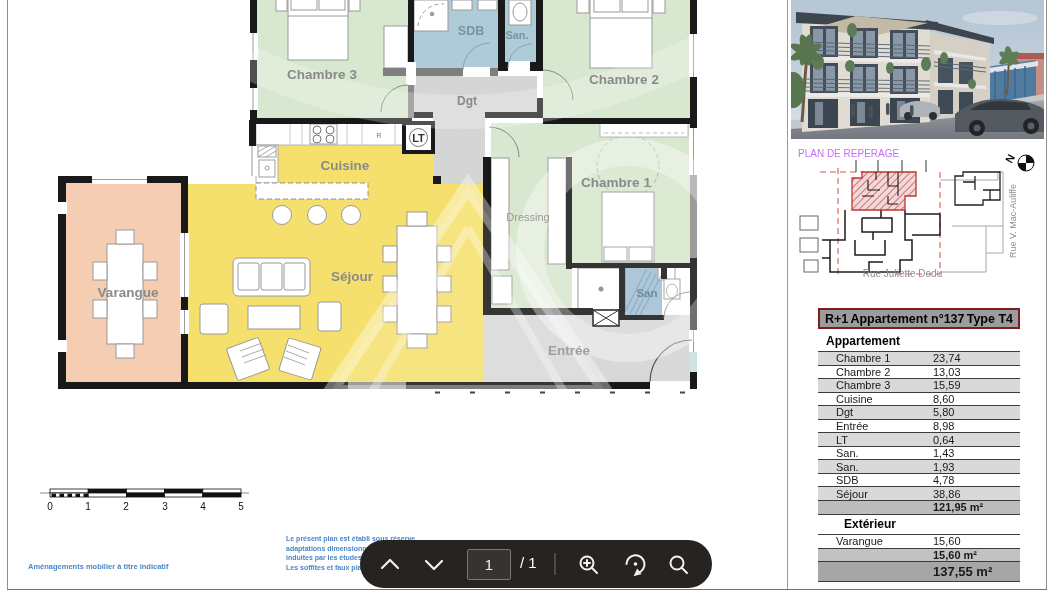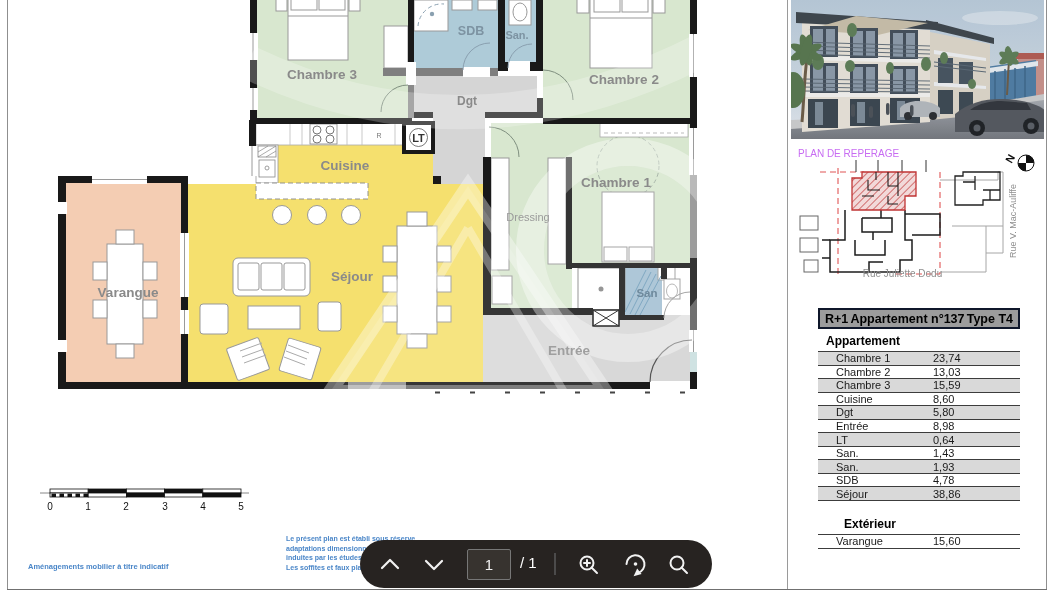--- a/index.html
+++ b/index.html
@@ -5,21 +5,21 @@
   html,body{margin:0;padding:0;}
   body{width:1053px;height:600px;position:relative;overflow:hidden;background:#ffffff;
        font-family:"Liberation Sans", sans-serif;}
   .abs{position:absolute;}
   
   #bl{left:7px;top:0;width:1px;height:590px;background:#8f8f8f;}
   #br{left:1046px;top:0;width:1px;height:590px;background:#8f8f8f;}
   #bb{left:7px;top:589px;width:1040px;height:1px;background:#707070;}
   #bsep{left:787px;top:0;width:1px;height:589px;background:#9a9a9a;}
   
-  #thead{left:818px;top:308px;width:202px;height:21px;background:#9c9c9c;border:2px solid #0f172a;
+  #thead{left:818px;top:308px;width:202px;height:21px;background:#9c9c9c;border:2px solid #7f1d1d;
          box-sizing:border-box;display:flex;align-items:center;justify-content:space-between;
          font-size:12.5px;font-weight:bold;color:#000;padding:0 5px;}
   #applbl,#extlbl{font-size:12px;font-weight:bold;color:#000;}
   .trow{height:13.55px;display:flex;align-items:center;font-size:11px;color:#1a1a1a;
         border-bottom:1px solid #3c3c3c;box-sizing:border-box;}
   .trow .n{padding-left:18px;width:97px;}
   .g{background:#d9d9d9;}
   .tot{font-weight:bold;}
   #bluetxt1{left:28px;top:562px;font-size:7.5px;font-weight:bold;color:#4a86c8;}
   #bluetxt2{left:286px;top:534px;font-size:7px;font-weight:bold;color:#4a86c8;line-height:9.6px;width:190px;}
@@ -536,26 +536,38 @@
       <span>1,93</span>
     </div>
   <div class="trow">
       <span class="n">SDB</span>
       <span>4,78</span>
     </div>
   <div class="trow g">
       <span class="n">Séjour</span>
       <span>38,86</span>
     </div>
+  <div class="trow tot" style="background:#bcbcbc">
+      <span class="n"></span>
+      <span>121,95 m²</span>
+    </div>
 </div>
 <div class="abs" id="extlbl" style="left:820px;top:517px;padding-left:24px;">Extérieur</div>
 <div class="abs" style="left:818px;top:534px;width:202px;border-top:1px solid #3c3c3c;box-sizing:border-box;">
   <div class="trow">
       <span class="n">Varangue</span>
       <span>15,60</span>
+    </div>
+  <div class="trow tot" style="background:#c2c2c2">
+      <span class="n"></span>
+      <span>15,60 m²</span>
+    </div>
+  <div class="trow tot" style="background:#a6a6a6;height:20px;font-size:13px;">
+      <span class="n"></span>
+      <span>137,55 m²</span>
     </div>
 </div>
 
 <div class="abs" id="bluetxt1">Aménagements mobilier à titre indicatif</div>
 <div class="abs" id="bluetxt2">Le présent plan est établi sous réserve<br>
 adaptations dimensionnelles éventuelles<br>
 induites par les études techniques et<br>
 Les soffites et faux plafonds pourront</div>
 
 <div class="abs" id="toolbar">

